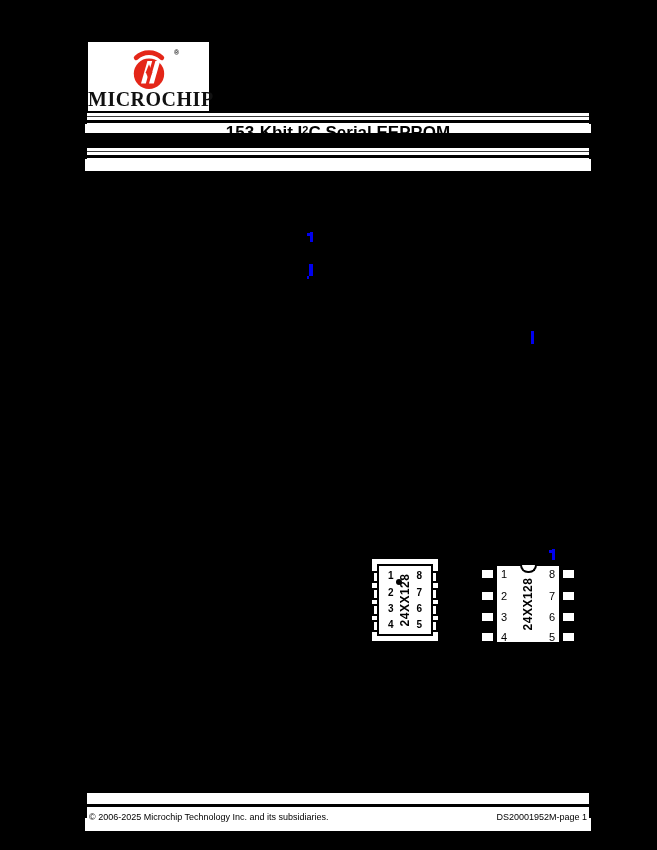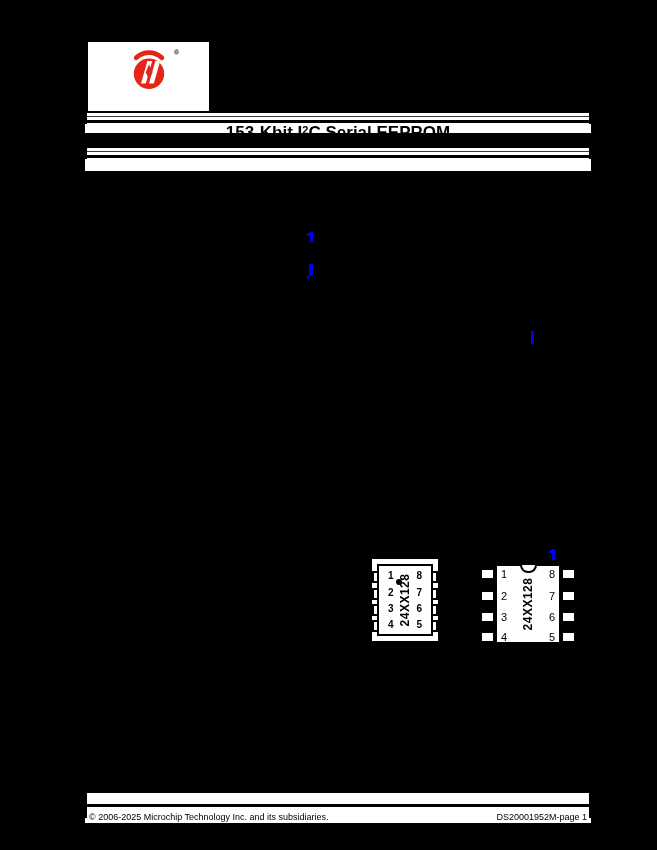--- a/index.html
+++ b/index.html
@@ -62,40 +62,41 @@
   .soic-notch{position:absolute;left:50%;margin-left:-8px;top:-1px;width:13px;height:6px;
               background:#fff;border:2px solid #000;border-top:none;border-radius:0 0 9px 9px;}
   .soic-pin{position:absolute;width:11px;height:8px;background:#fff;border:2px solid #000;}
   .soic-pin.pl{left:-17px;} .soic-pin.pr{right:-17px;}
   .soic .pin-num{font-size:11px;line-height:12px;font-weight:normal;}
   .soic .num-l{left:4px;} .soic .num-r{right:4px;}
 
   
   .footer-bar{position:absolute;left:85px;top:790px;width:506px;height:17px;background:#fff;
               border-top:3px solid #000;border-bottom:3px solid #000;box-sizing:border-box;}
-  .footer-apron{position:absolute;left:85px;top:807px;width:506px;height:16px;background:#fff;overflow:hidden;}
+  .footer-apron{position:absolute;left:85px;top:807px;width:506px;height:24px;background:#fff;overflow:hidden;}
   .footer-cap{position:absolute;top:790px;width:2px;height:28px;background:#000;}
   .fcap-l{left:85px;} .fcap-r{left:589px;}
   .footer-text{position:absolute;top:5px;font-size:9px;color:#000;white-space:nowrap;}
   .footer-left{left:4px;} .footer-right{right:4px;}
 </style>
 </head>
 <body>
 
 <div id="page">
 
   <div class="logo-box">
     <svg class="logo-emblem" viewBox="0 0 60 54" xmlns="http://www.w3.org/2000/svg">
       <path d="M14 13 A 23 23 0 0 1 46 13" fill="none" stroke="#e42618" stroke-width="6" stroke-linecap="round"></path>
       <circle cx="30" cy="33" r="19" fill="#e42618"></circle>
       <polygon points="20,45 28,17 34,17 26,45" fill="#ffffff"></polygon>
       <polygon points="30,45 38,17 44,17 36,45" fill="#ffffff"></polygon>
       <polygon points="26,31 30,21 34,31 30,41" fill="#e42618"></polygon>
     </svg>
     <span class="logo-reg">®</span>
+    <div class="logo-wordmark">MICROCHIP</div>
   </div>
 
   <div class="band band1">
     <div class="rule-thin"></div>
     <div class="rule-thick"></div>
     <div class="band-cap cap-l"></div>
     <div class="band-cap cap-r"></div>
     <div class="doc-title"><span>153-Kbit I</span><sup>2</sup><span>C Serial EEPROM</span></div>
   </div>
 

